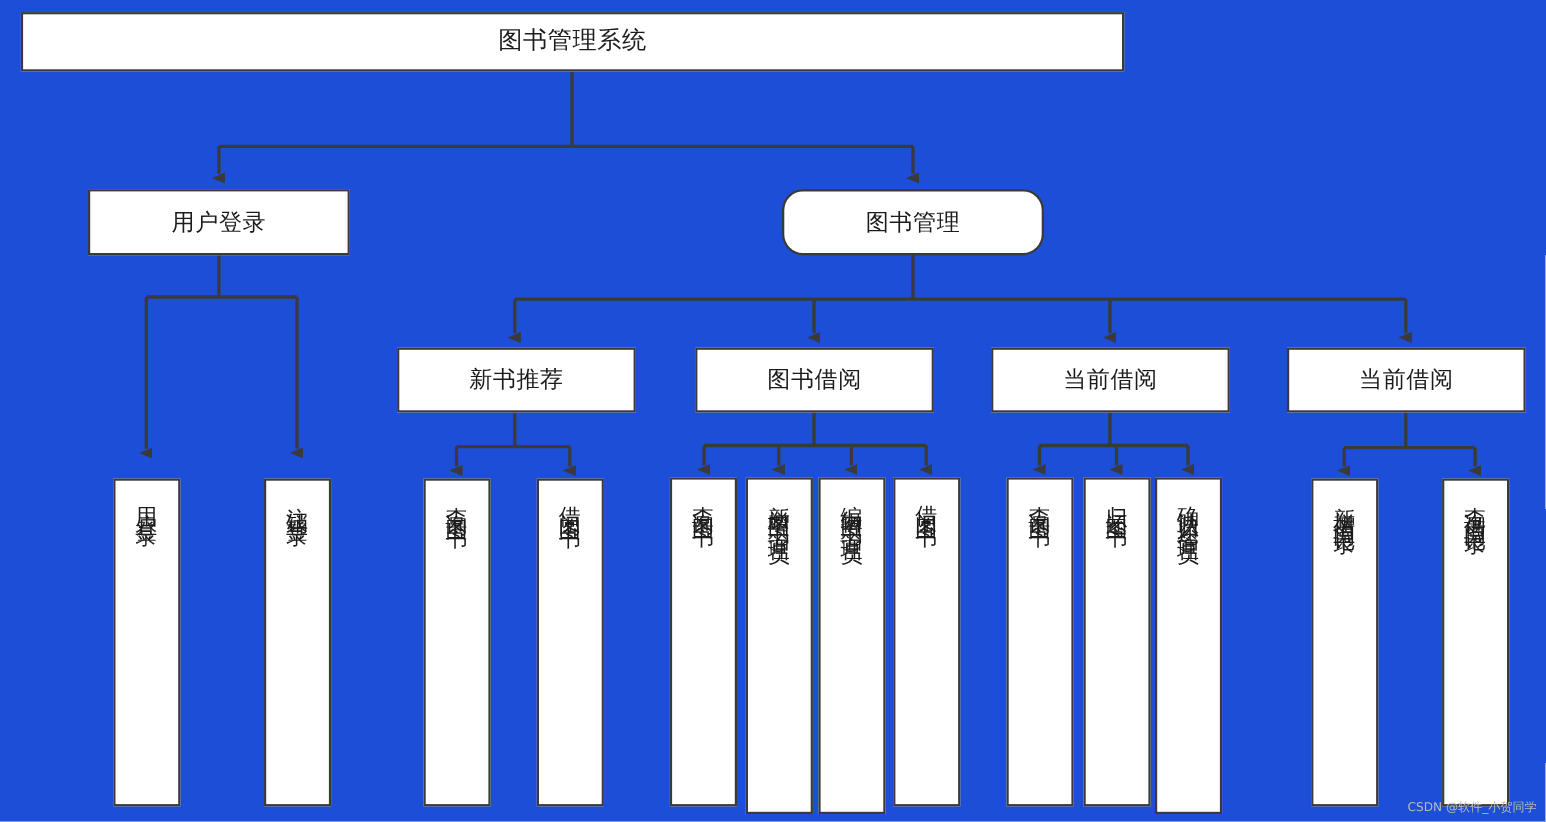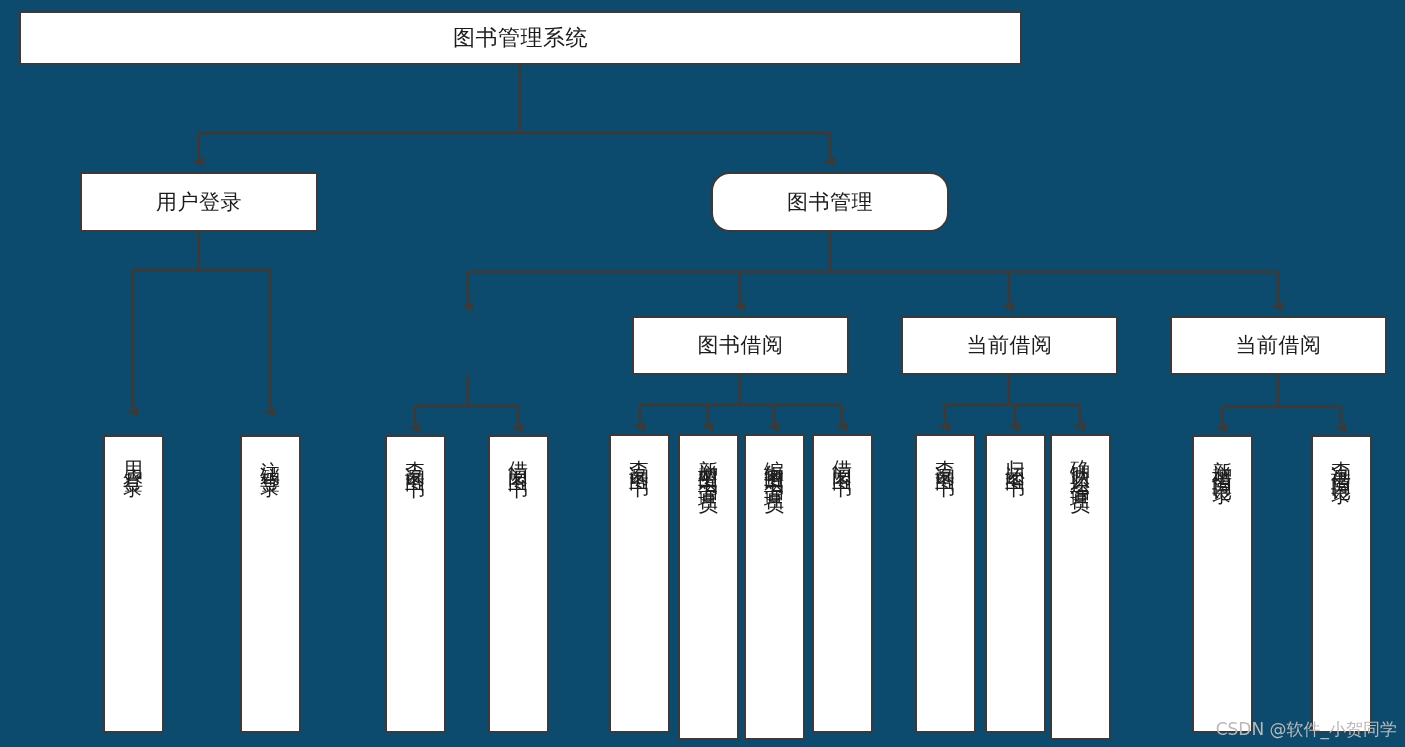--- a/index.html
+++ b/index.html
@@ -8,21 +8,21 @@
     padding: 0;
     background: #ffffff;
   }
   body {
     font-family: "DejaVu Sans", "Liberation Sans", sans-serif;
   }
   #diagram-root {
     position: relative;
     width: 1405px;
     height: 747px;
-    background: #0c4a6e;
+    background: #1d4ed8;
     overflow: hidden;
   }
   #edge-layer {
     position: absolute;
     left: 0;
     top: 0;
     width: 1405px;
     height: 747px;
     pointer-events: none;
   }
@@ -62,21 +62,21 @@
     line-height: 1;
     white-space: nowrap;
   }
   .node-v.tall .label {
     letter-spacing: 5px;
   }
   .watermark {
     position: absolute;
     right: 8px;
     bottom: 6px;
-    font-size: 17px;
+    font-size: 11px;
     color: #b9b9b9;
     white-space: nowrap;
     z-index: 5;
     font-family: "DejaVu Sans", "Liberation Sans", sans-serif;
   }
 </style>
 </head>
 <body>
 
 <div id="diagram-root">
@@ -137,20 +137,23 @@
     <span class="label">图书管理系统</span>
   </div>
 
   <div class="node node-h" style="left:80px; top:172px; width:238px; height:60px;">
     <span class="label">用户登录</span>
   </div>
   <div class="node node-h" style="left:711px; top:172px; width:238px; height:60px;border-radius:19px;">
     <span class="label">图书管理</span>
   </div>
 
+  <div class="node node-h" style="left:361px; top:316px; width:217px; height:59px;">
+    <span class="label">新书推荐</span>
+  </div>
   <div class="node node-h" style="left:632px; top:316px; width:217px; height:59px;">
     <span class="label">图书借阅</span>
   </div>
   <div class="node node-h" style="left:901px; top:316px; width:217px; height:59px;">
     <span class="label">当前借阅</span>
   </div>
   <div class="node node-h" style="left:1170px; top:316px; width:217px; height:59px;">
     <span class="label">当前借阅</span>
   </div>
 

